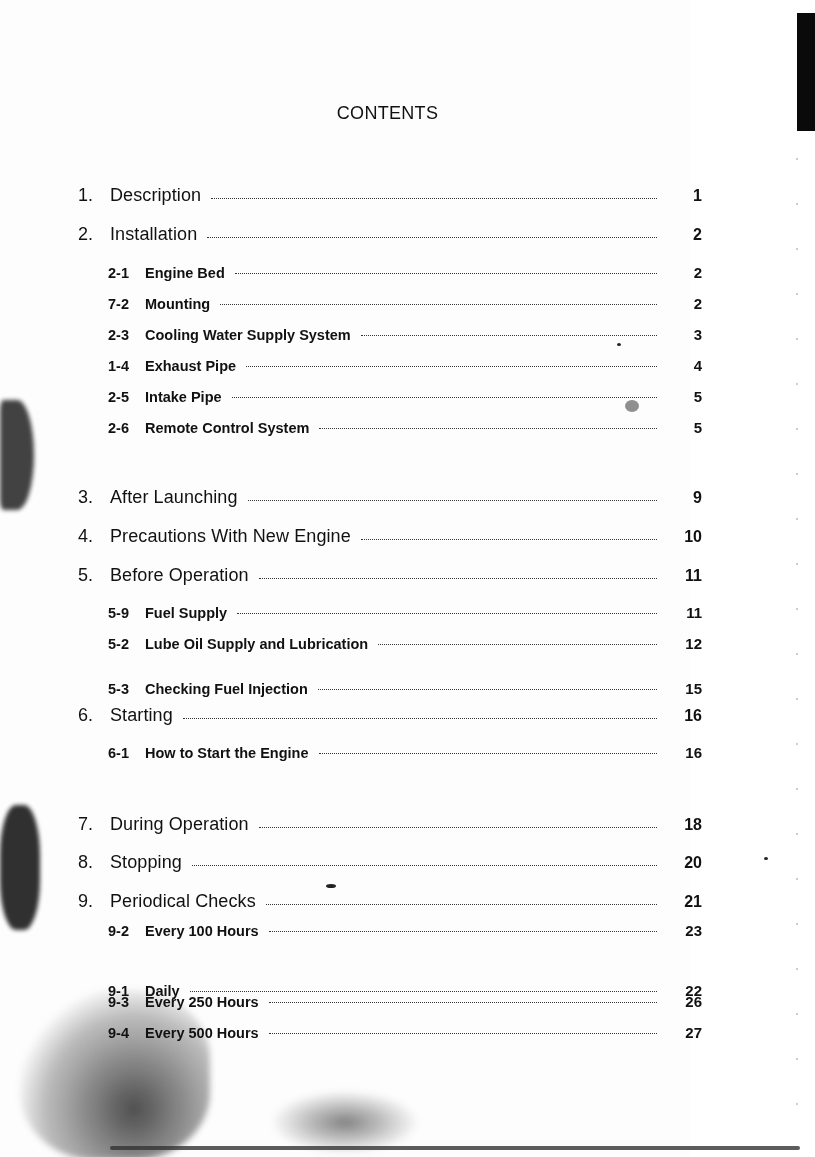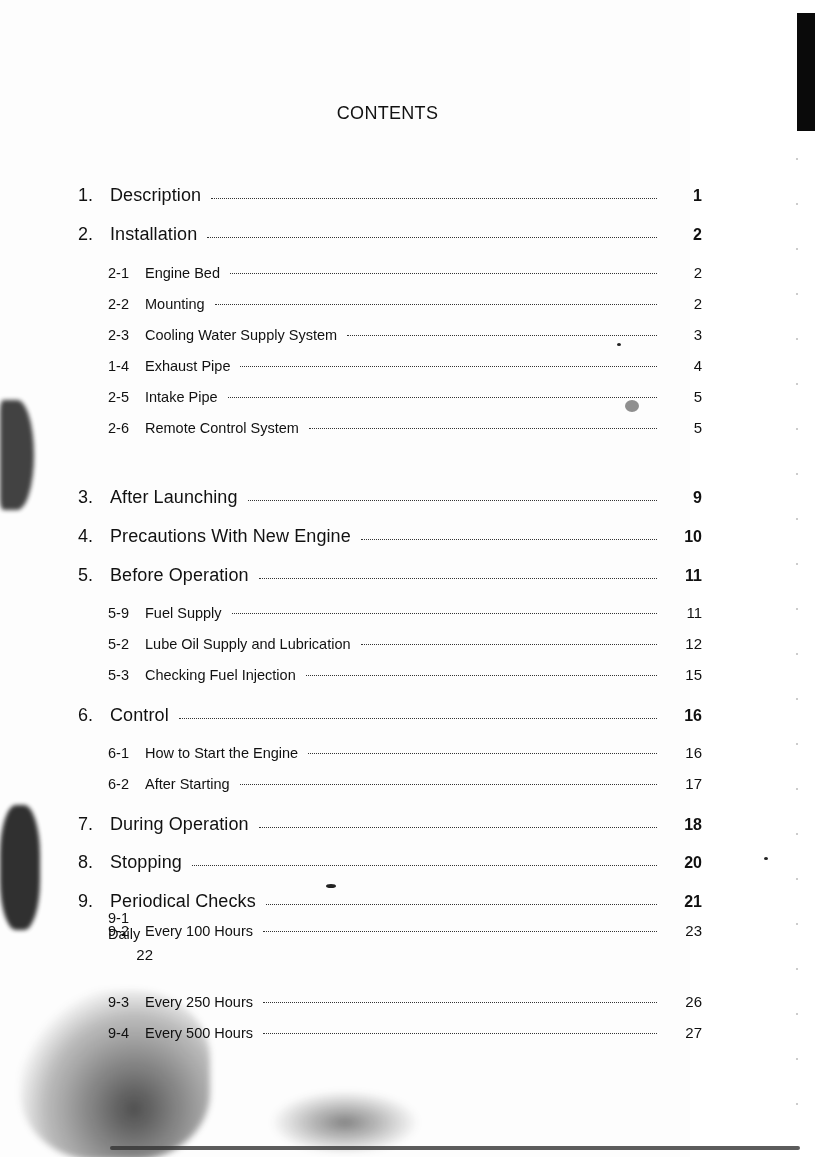--- a/index.html
+++ b/index.html
@@ -14,21 +14,21 @@
       font-weight: normal;
     }
 
     .toc { position: absolute; left: 0; top: 0; width: 815px; height: 1157px; }
 
     .row {
       position: absolute; display: flex; align-items: baseline;
       left: 78px; width: 624px; white-space: nowrap;
     }
     .row.main { font-size: 18px; }
-    .row.sub { font-size: 14.5px; font-weight: normal; left: 108px; width: 594px; }
+    .row.sub { font-size: 14.5px; font-weight: bold; left: 108px; width: 594px; }
 
     .num { display: inline-block; }
     .row.main .num { width: 32px; }
     .row.sub .num { width: 37px; }
 
     .label { display: inline-block; padding-right: 6px; }
     .row.main .label { letter-spacing: 0.1px; }
 
     .leader {
       flex: 1; height: 1px; border-bottom: 1.5px dotted #333;
@@ -84,21 +84,21 @@
         <span class="leader"></span>
         <span class="page-num">2</span>
       </div>
       <div class="row sub" style="top: 264px;">
         <span class="num">2-1</span>
         <span class="label">Engine Bed</span>
         <span class="leader"></span>
         <span class="page-num">2</span>
       </div>
       <div class="row sub" style="top: 295px;">
-        <span class="num">2-2</span>
+        <span class="num">7-2</span>
         <span class="label">Mounting</span>
         <span class="leader"></span>
         <span class="page-num">2</span>
       </div>
       <div class="row sub" style="top: 326px;">
         <span class="num">2-3</span>
         <span class="label">Cooling Water Supply System</span>
         <span class="leader"></span>
         <span class="page-num">3</span>
       </div>
@@ -143,63 +143,57 @@
         <span class="label">Fuel Supply</span>
         <span class="leader"></span>
         <span class="page-num">11</span>
       </div>
       <div class="row sub" style="top: 635px;">
         <span class="num">5-2</span>
         <span class="label">Lube Oil Supply and Lubrication</span>
         <span class="leader"></span>
         <span class="page-num">12</span>
       </div>
-      <div class="row sub" style="top: 666px;">
+      <div class="row sub" style="top: 680px;">
         <span class="num">5-3</span>
         <span class="label">Checking Fuel Injection</span>
         <span class="leader"></span>
         <span class="page-num">15</span>
       </div>
       <div class="row main" style="top: 705px;">
         <span class="num">6.</span>
-        <span class="label">Control</span>
+        <span class="label">Starting</span>
         <span class="leader"></span>
         <span class="page-num">16</span>
       </div>
       <div class="row sub" style="top: 744px;">
         <span class="num">6-1</span>
         <span class="label">How to Start the Engine</span>
         <span class="leader"></span>
         <span class="page-num">16</span>
       </div>
-      <div class="row sub" style="top: 775px;">
-        <span class="num">6-2</span>
-        <span class="label">After Starting</span>
-        <span class="leader"></span>
-        <span class="page-num">17</span>
-      </div>
       <div class="row main" style="top: 814px;">
         <span class="num">7.</span>
         <span class="label">During Operation</span>
         <span class="leader"></span>
         <span class="page-num">18</span>
       </div>
       <div class="row main" style="top: 852px;">
         <span class="num">8.</span>
         <span class="label">Stopping</span>
         <span class="leader"></span>
         <span class="page-num">20</span>
       </div>
       <div class="row main" style="top: 891px;">
         <span class="num">9.</span>
         <span class="label">Periodical Checks</span>
         <span class="leader"></span>
         <span class="page-num">21</span>
       </div>
-      <div class="row sub" style="top: 910px; flex-direction: column;">
+      <div class="row sub" style="top: 982px;">
         <span class="num">9-1</span>
         <span class="label">Daily</span>
         <span class="leader"></span>
         <span class="page-num">22</span>
       </div>
       <div class="row sub" style="top: 922px;">
         <span class="num">9-2</span>
         <span class="label">Every 100 Hours</span>
         <span class="leader"></span>
         <span class="page-num">23</span>

